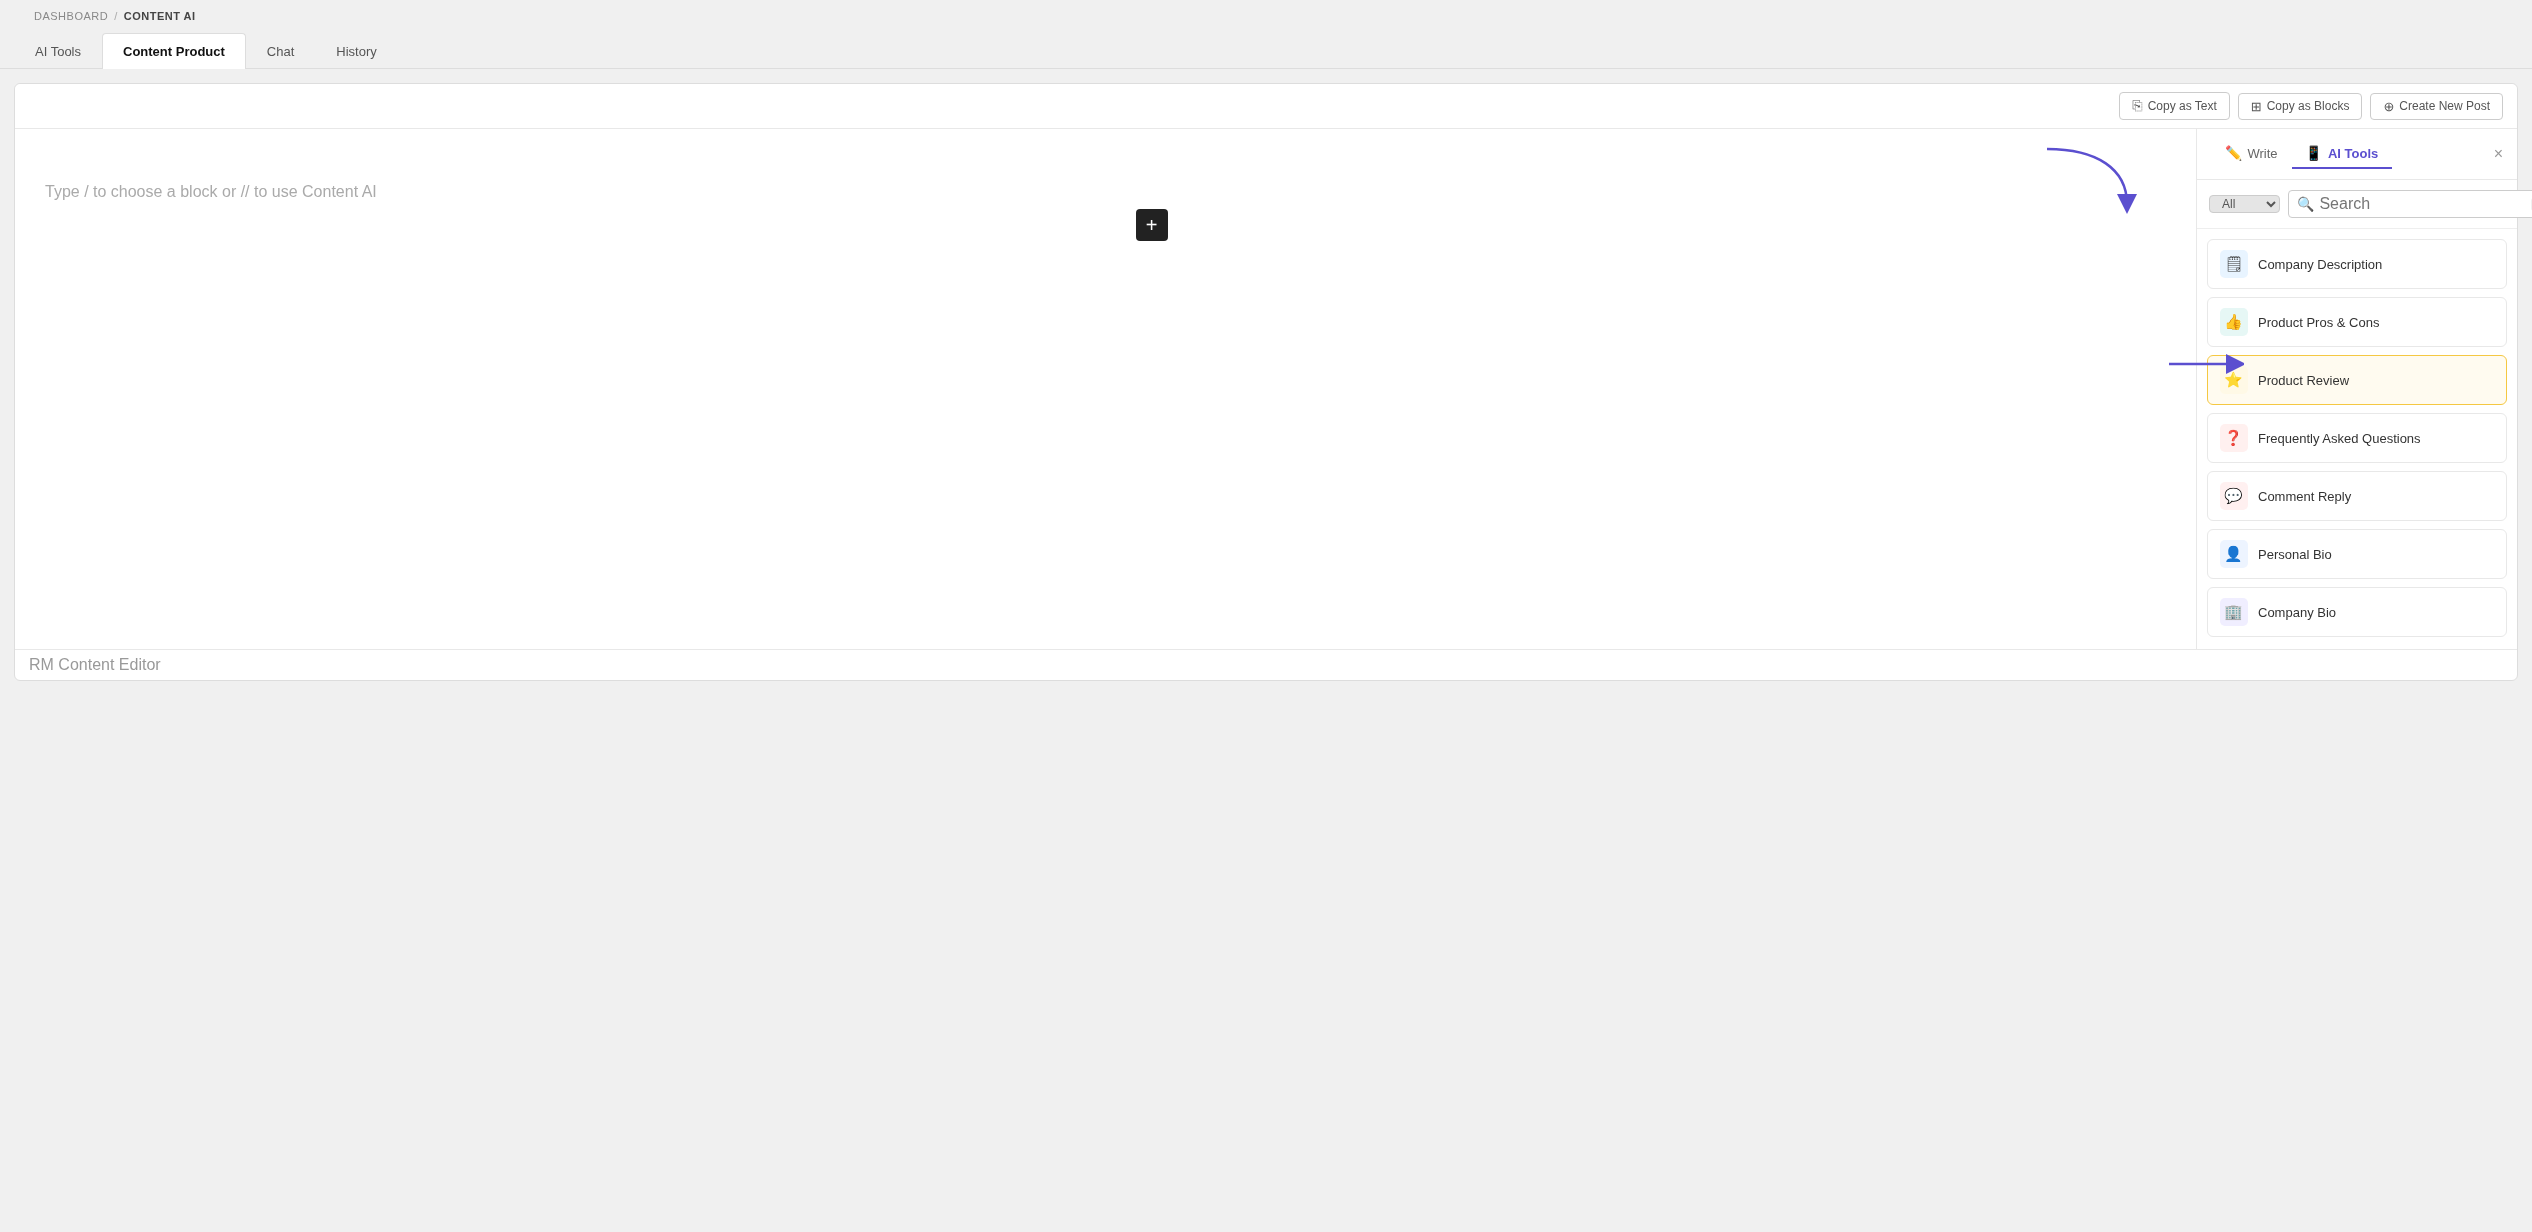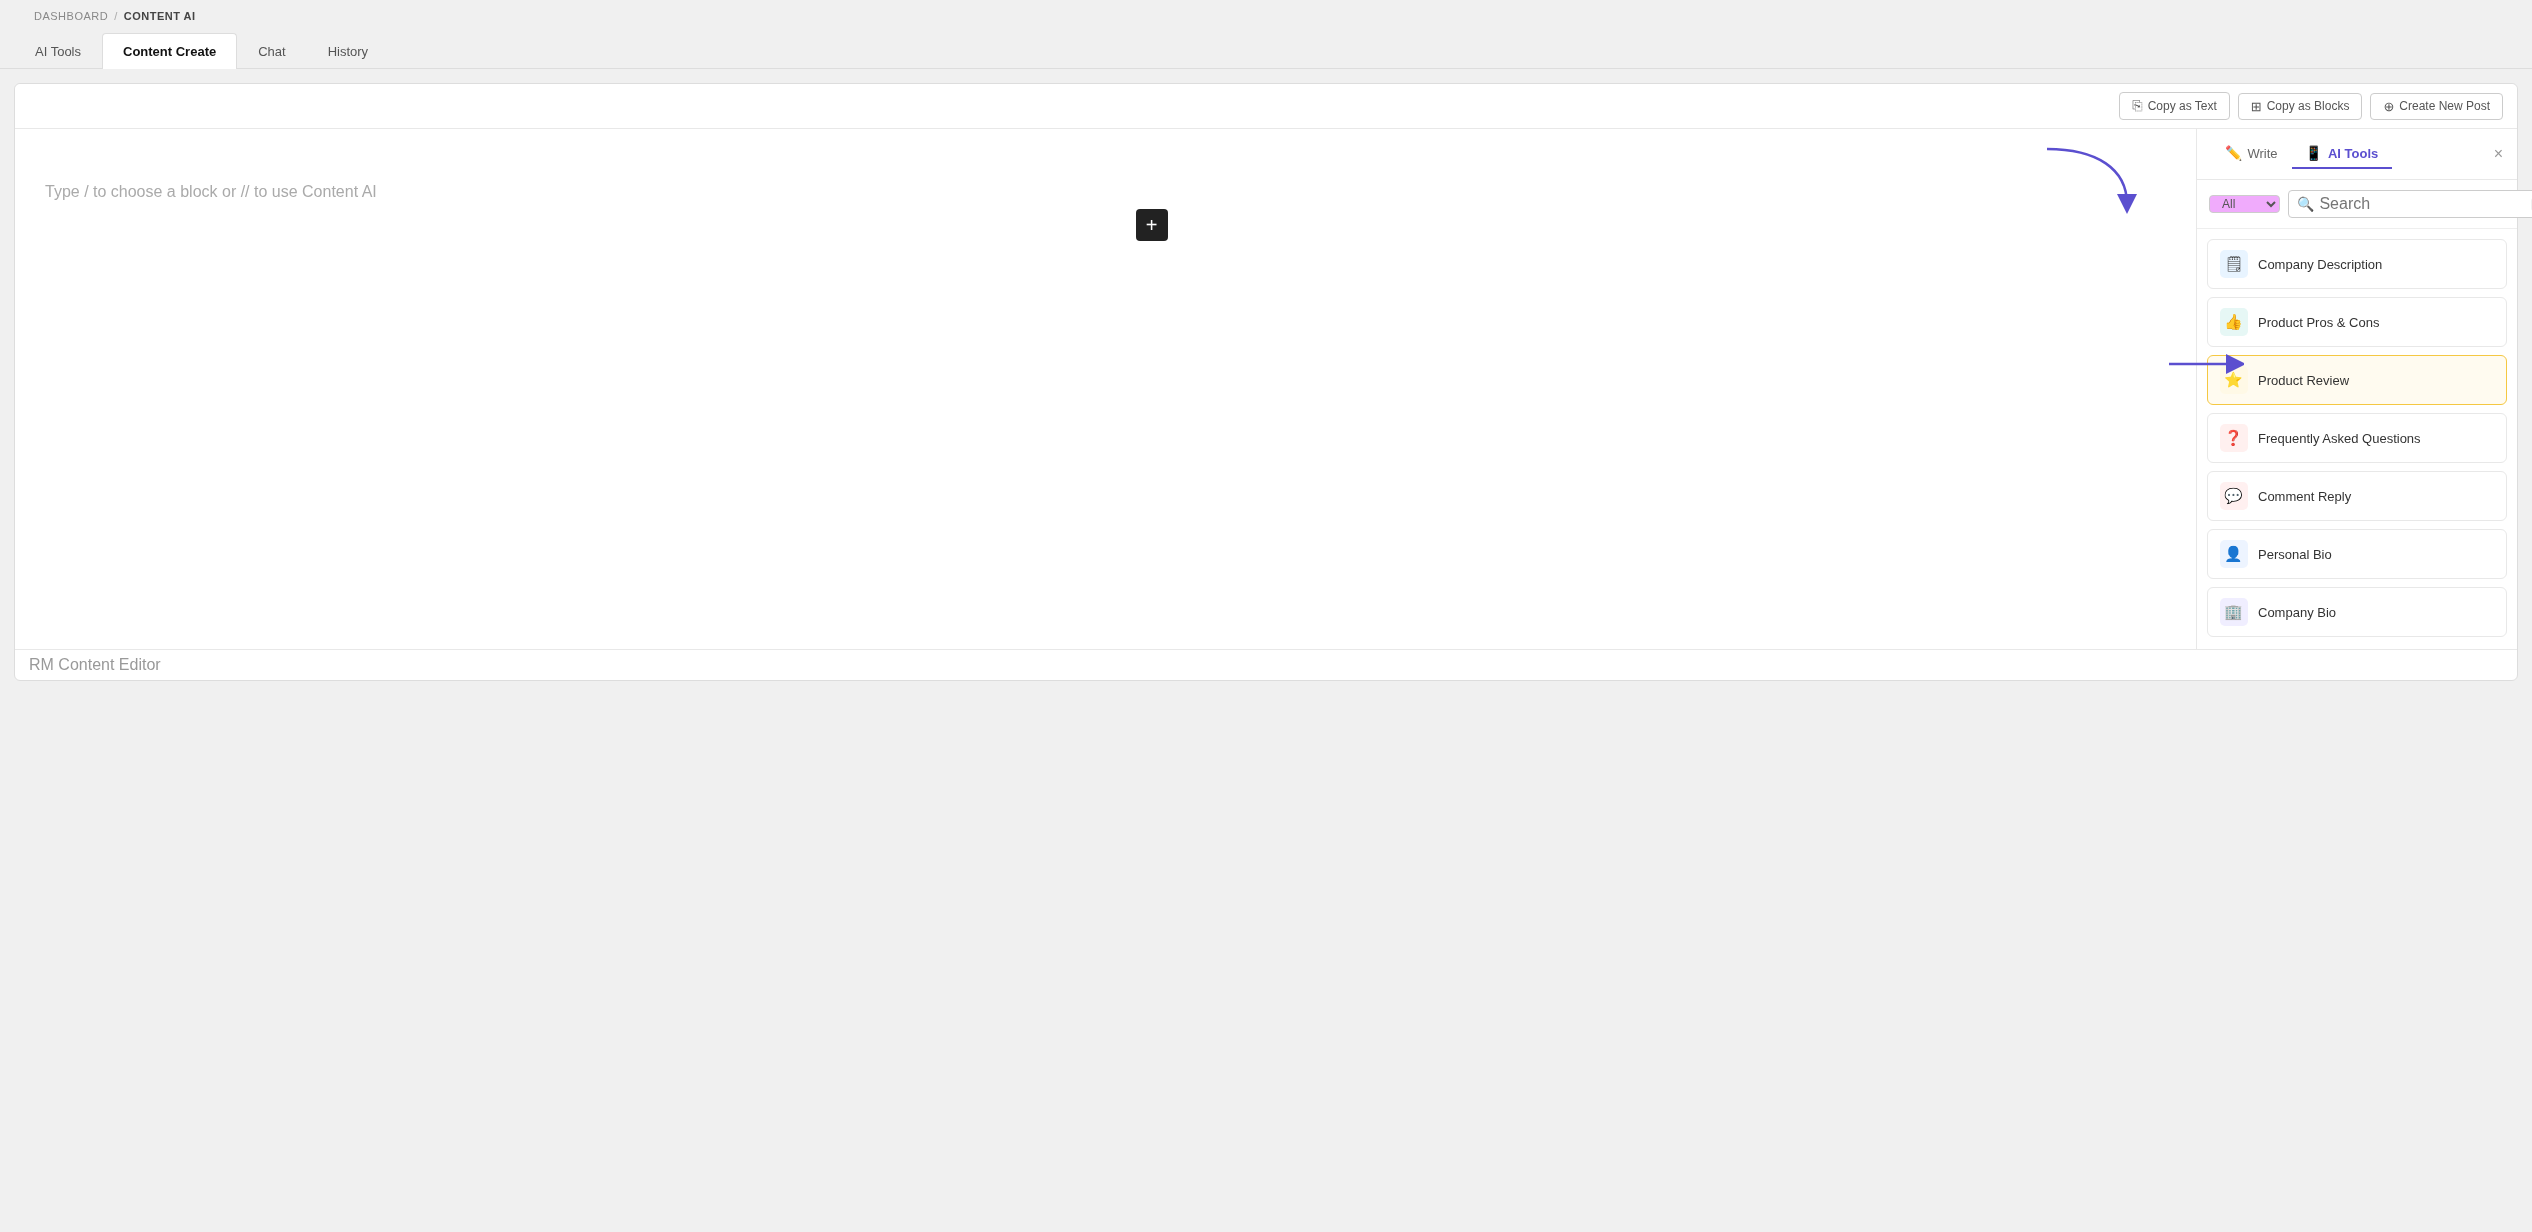--- a/index.html
+++ b/index.html
@@ -169,21 +169,21 @@
       gap: 8px;
       padding: 10px 12px;
       border-bottom: 1px solid #eee;
     }
     .filter-select {
       padding: 0 8px;
       border: 1px solid #ccc;
       border-radius: 4px;
       font-size: 12px;
       color: #555;
-      background: #f0abfc;
+      background: #e5e5e5;
       cursor: pointer;
     }
     .search-box {
       flex: 1;
       display: flex;
       align-items: center;
       border: 1px solid #ccc;
       border-radius: 4px;
       padding: 4px 8px;
       gap: 5px;
@@ -266,21 +266,21 @@
 <div class="outer-wrapper">
 
   <div class="breadcrumb">
     <span>DASHBOARD</span>
     <span class="sep">/</span>
     <span class="active">CONTENT AI</span>
   </div>
 
   <div class="tabs-bar">
     <div class="tab">AI Tools</div>
-    <div class="tab active">Content Create</div>
+    <div class="tab active">Content Product</div>
     <div class="tab">Chat</div>
     <div class="tab">History</div>
   </div>
 
   <div class="main-container">
 
     <svg class="arrow-down-right" width="100" height="80">
       <defs>
         <marker id="arrowhead1" markerWidth="8" markerHeight="8" refX="4" refY="4" orient="auto">
           <path d="M0,0 L8,4 L0,8 Z" fill="#5b4fcf"></path>

